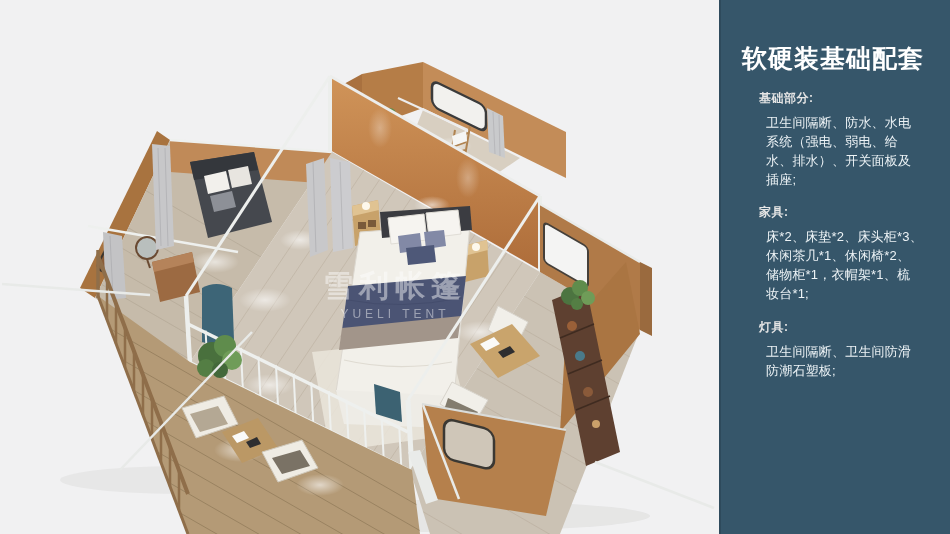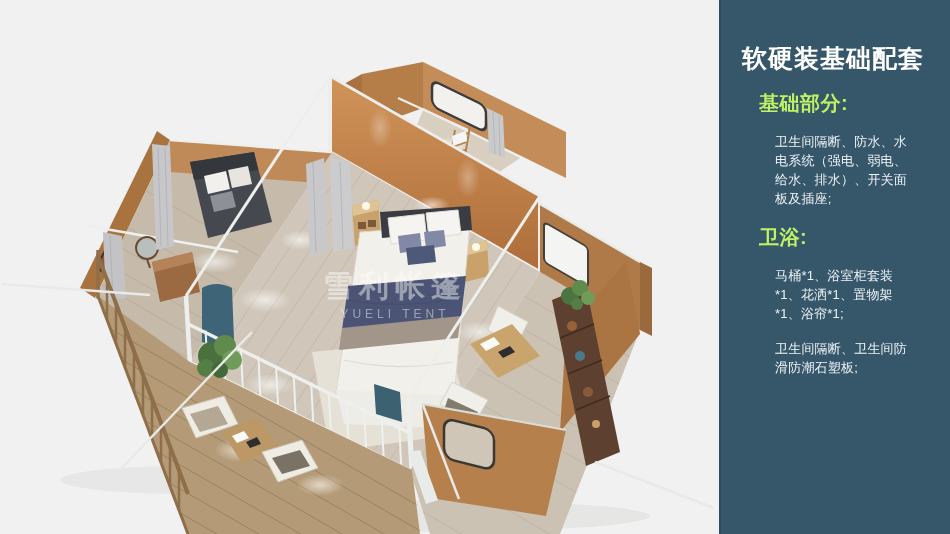--- a/index.html
+++ b/index.html
@@ -3,22 +3,22 @@
 <meta charset="utf-8">
 <style>
   html,body{margin:0;padding:0;background:#ffffff;}
   .stage{position:relative;width:950px;height:534px;overflow:hidden;background:#f1f1f2;
          font-family:"Liberation Sans","DejaVu Sans",sans-serif;}
   .render-area{position:absolute;left:0;top:0;width:719px;height:534px;text-align:right;}
   .render-area svg{display:block;}
   .sidebar{position:absolute;left:719px;top:0;width:231px;height:534px;background:#36566a;
            color:#ffffff;box-sizing:border-box;padding:42px 20px 0 38px;border-left:2px solid #2e4a5c;}
   .sidebar h1{font-size:25px;font-weight:bold;margin:0 0 12px -17px;letter-spacing:1px;white-space:nowrap;color:#ffffff;}
-  .spec-section h2{font-size:20px;font-weight:bold;margin:15px 0 3px 0;color:#bef264;letter-spacing:.5px;}
-  .spec-section p{font-size:13px;line-height:1.45;margin:16px;color:#edf3f6;letter-spacing:.2px;}
+  .spec-section h2{font-size:12px;font-weight:bold;margin:15px 0 3px 0;color:#e5e5e5;letter-spacing:.5px;}
+  .spec-section p{font-size:13px;line-height:1.45;margin:7px;color:#edf3f6;letter-spacing:.2px;}
 </style>
 </head>
 <body>
 
 <div class="stage">
 
   <div class="render-area">
     <svg width="719" height="534" viewBox="0 0 719 534">
       <defs>
         <linearGradient id="wallGrad" x1="0" y1="0" x2="0" y2="1">
@@ -335,26 +335,27 @@
   </div>
 
   <aside class="sidebar">
     <h1>软硬装基础配套</h1>
 
     <div class="spec-section">
       <h2>基础部分:</h2>
       <p>卫生间隔断、防水、水电系统（强电、弱电、给水、排水）、开关面板及插座;</p>
     </div>
 
-
     <div class="spec-section">
+      <h2>家具:</h2>
+      <p>床*2、床垫*2、床头柜*3、休闲茶几*1、休闲椅*2、储物柜*1，衣帽架*1、梳妆台*1;</p>
     </div>
 
     <div class="spec-section">
-      <h2>卫浴:</h2>
-      <p>马桶*1、浴室柜套装*1、花洒*1、置物架*1、浴帘*1;</p>
+      <h2>灯具:</h2>
     </div>
+
 
     <div class="spec-section">
       <p>卫生间隔断、卫生间防滑防潮石塑板;</p>
     </div>
   </aside>
 </div>
 
 </body></html>

